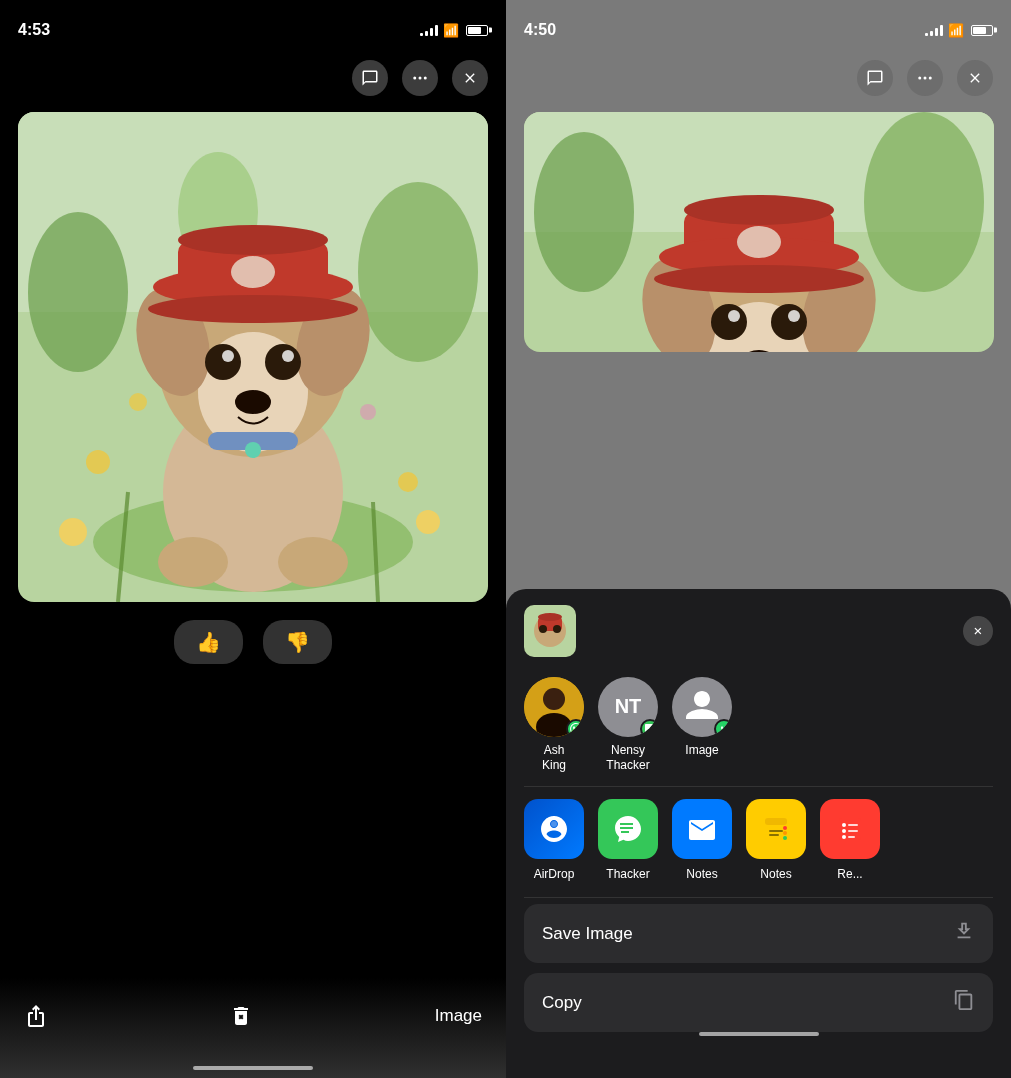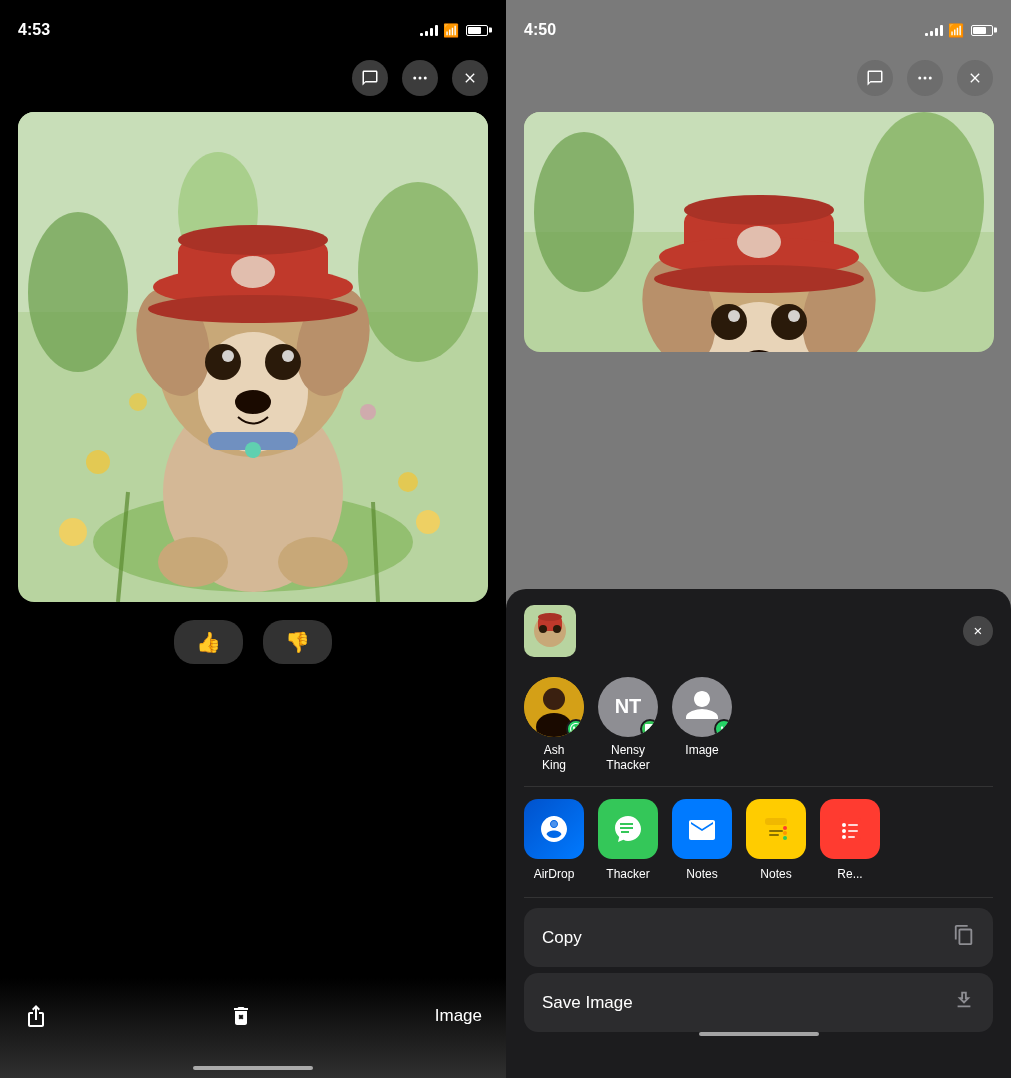--- a/index.html
+++ b/index.html
@@ -700,33 +700,33 @@
             <rect x="15" y="18" width="10" height="2" rx="1" fill="white" opacity="0.8"></rect>
             <rect x="15" y="24" width="7" height="2" rx="1" fill="white" opacity="0.8"></rect>
           </svg>
         </div>
         <span class="app-label">Re...</span>
       </div>
     </div>
 
     <div class="share-divider"></div>
 
+    <div class="action-row">
+      <span class="action-row-label">Save Image</span>
+      <span class="action-row-icon">
+        <svg width="22" height="22" viewBox="0 0 24 24" fill="#8e8e93">
+          <path d="M19 9h-4V3H9v6H5l7 7 7-7zm-8 2V5h2v6h1.17L12 13.17 9.83 11H11zm-6 7h14v2H5z"></path>
+        </svg>
+      </span>
+    </div>
+
     <div class="action-row" style="margin-top: 10px;">
       <span class="action-row-label">Copy</span>
       <span class="action-row-icon">
         <svg width="22" height="22" viewBox="0 0 24 24" fill="#8e8e93">
           <path d="M16 1H4c-1.1 0-2 .9-2 2v14h2V3h12V1zm3 4H8c-1.1 0-2 .9-2 2v14c0 1.1.9 2 2 2h11c1.1 0 2-.9 2-2V7c0-1.1-.9-2-2-2zm0 16H8V7h11v14z"></path>
         </svg>
       </span>
     </div>
 
-    <div class="action-row">
-      <span class="action-row-label">Save Image</span>
-      <span class="action-row-icon">
-        <svg width="22" height="22" viewBox="0 0 24 24" fill="#8e8e93">
-          <path d="M19 9h-4V3H9v6H5l7 7 7-7zm-8 2V5h2v6h1.17L12 13.17 9.83 11H11zm-6 7h14v2H5z"></path>
-        </svg>
-      </span>
-    </div>
-
     <div class="home-indicator" style="position:relative;left:50%;transform:translateX(-50%);margin-top:8px;"></div>
   </div>
 </div>
 
 </body></html>

